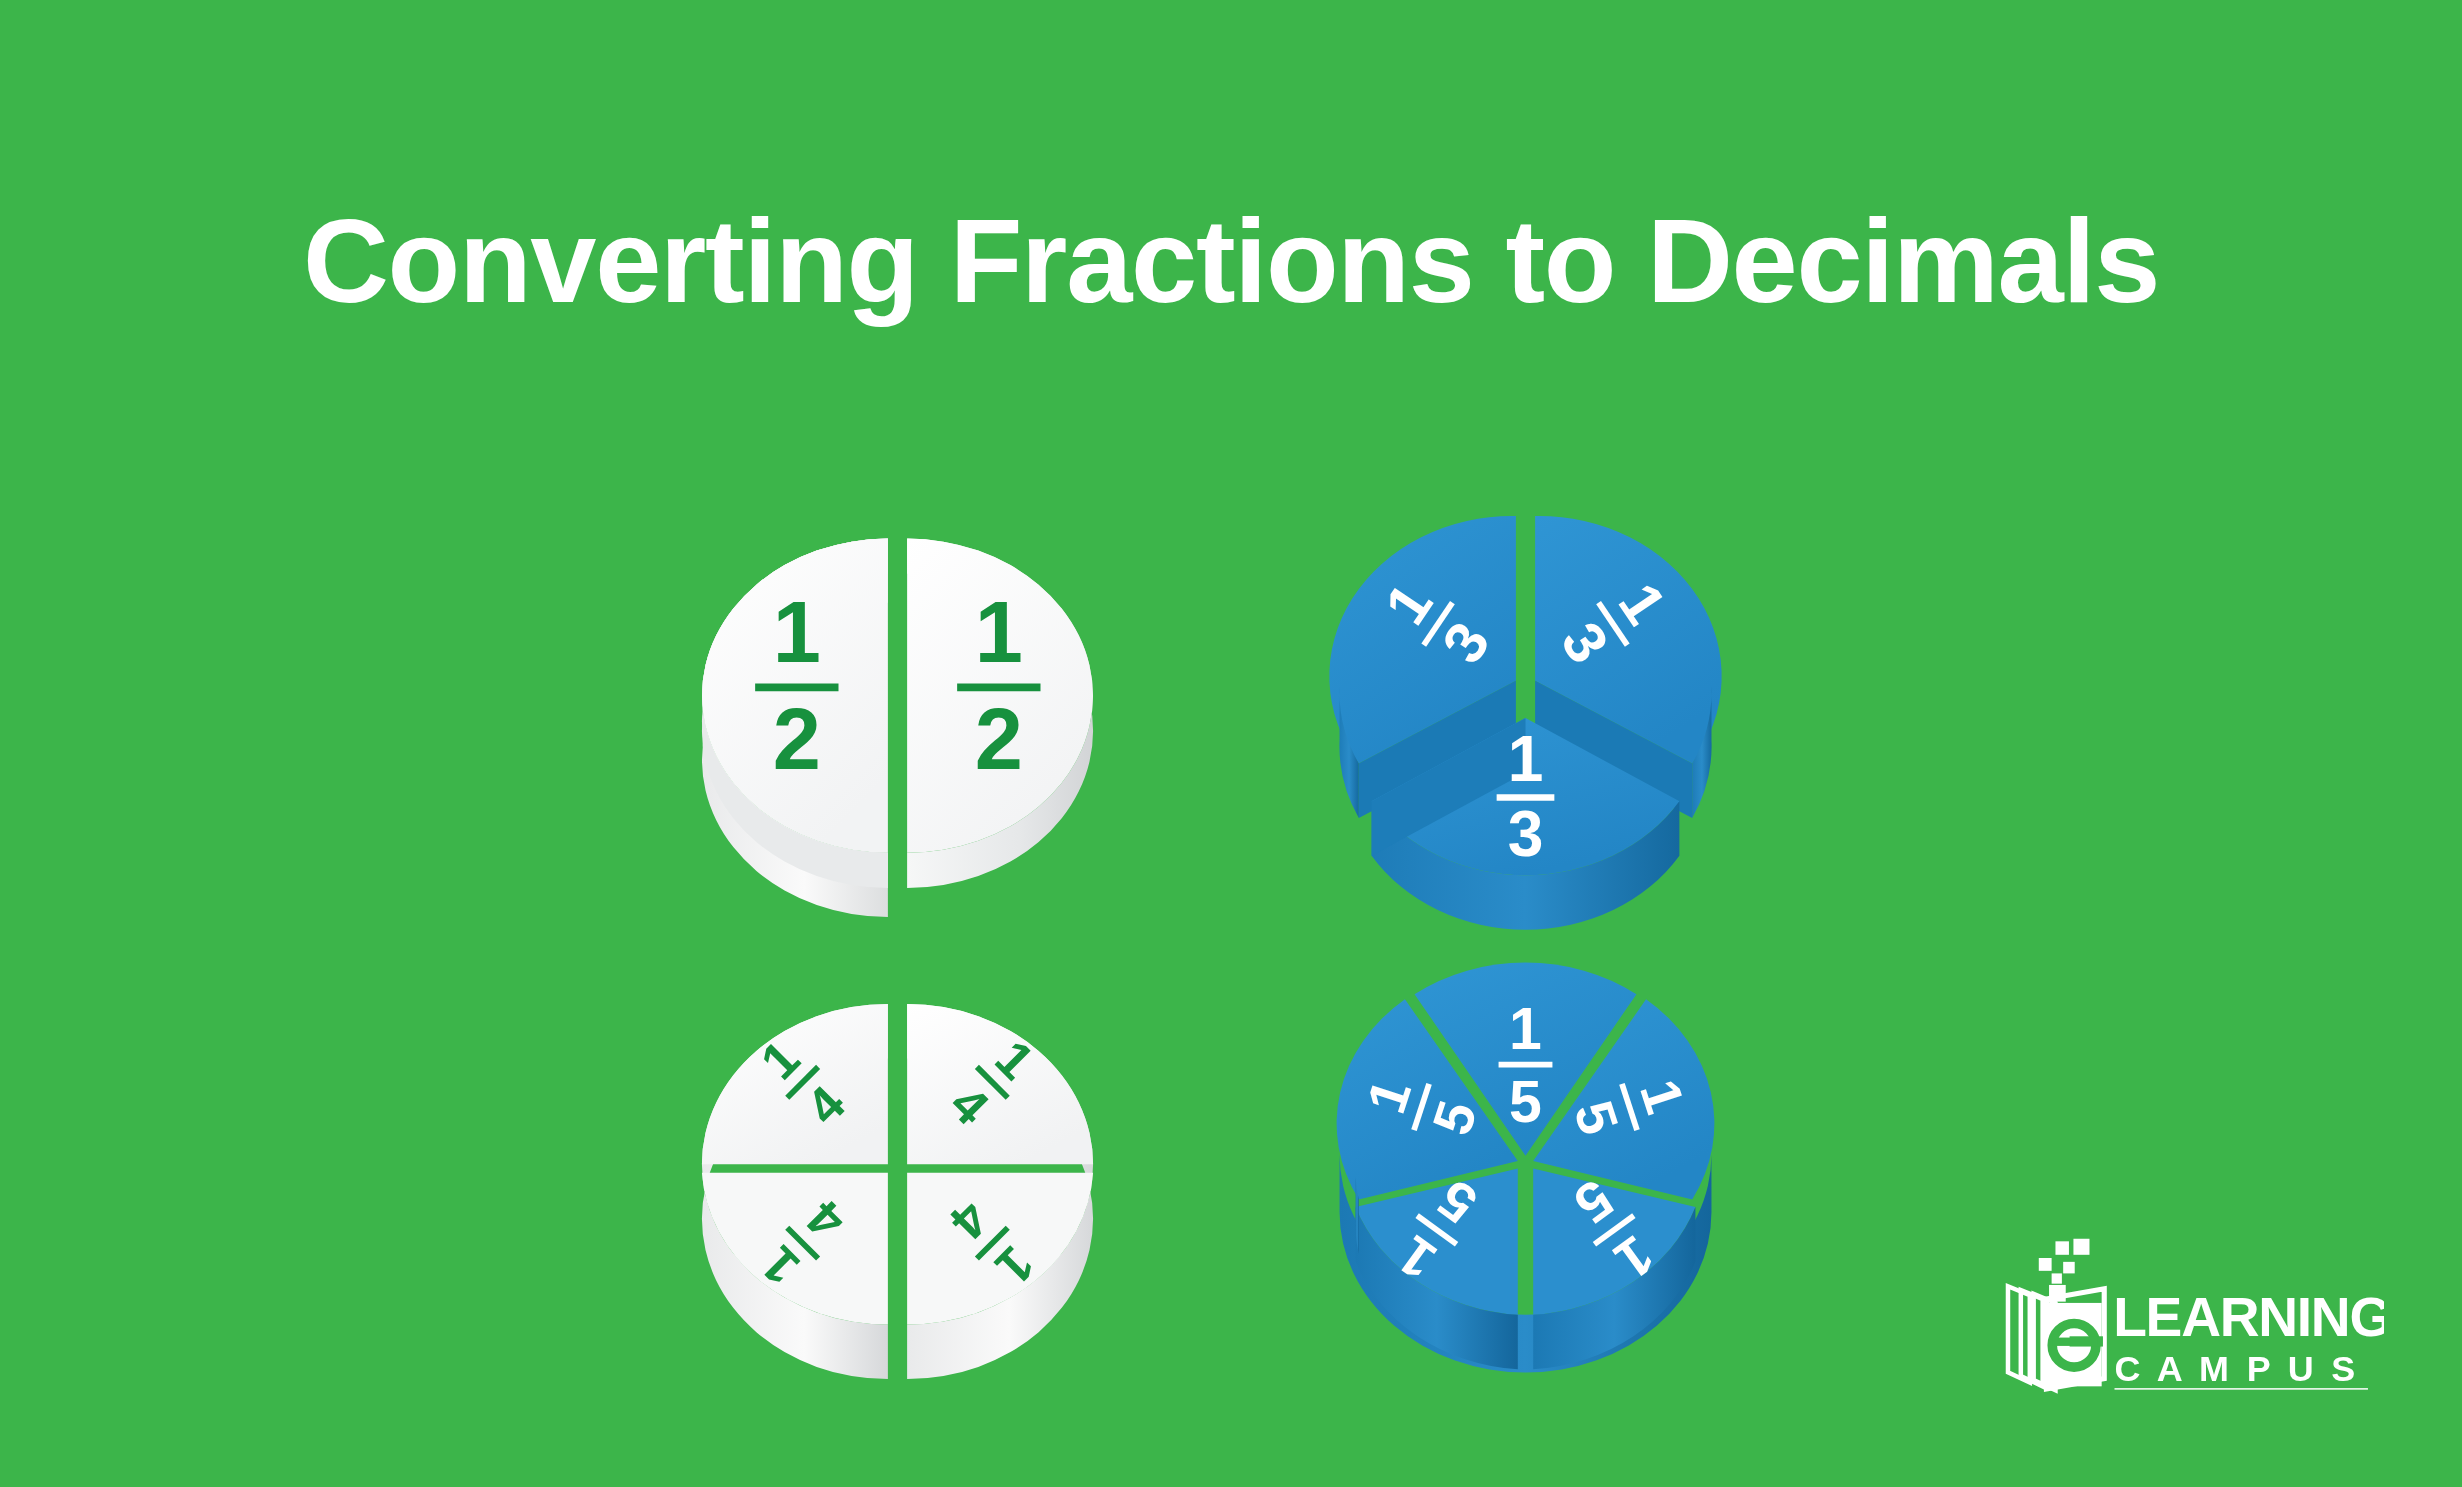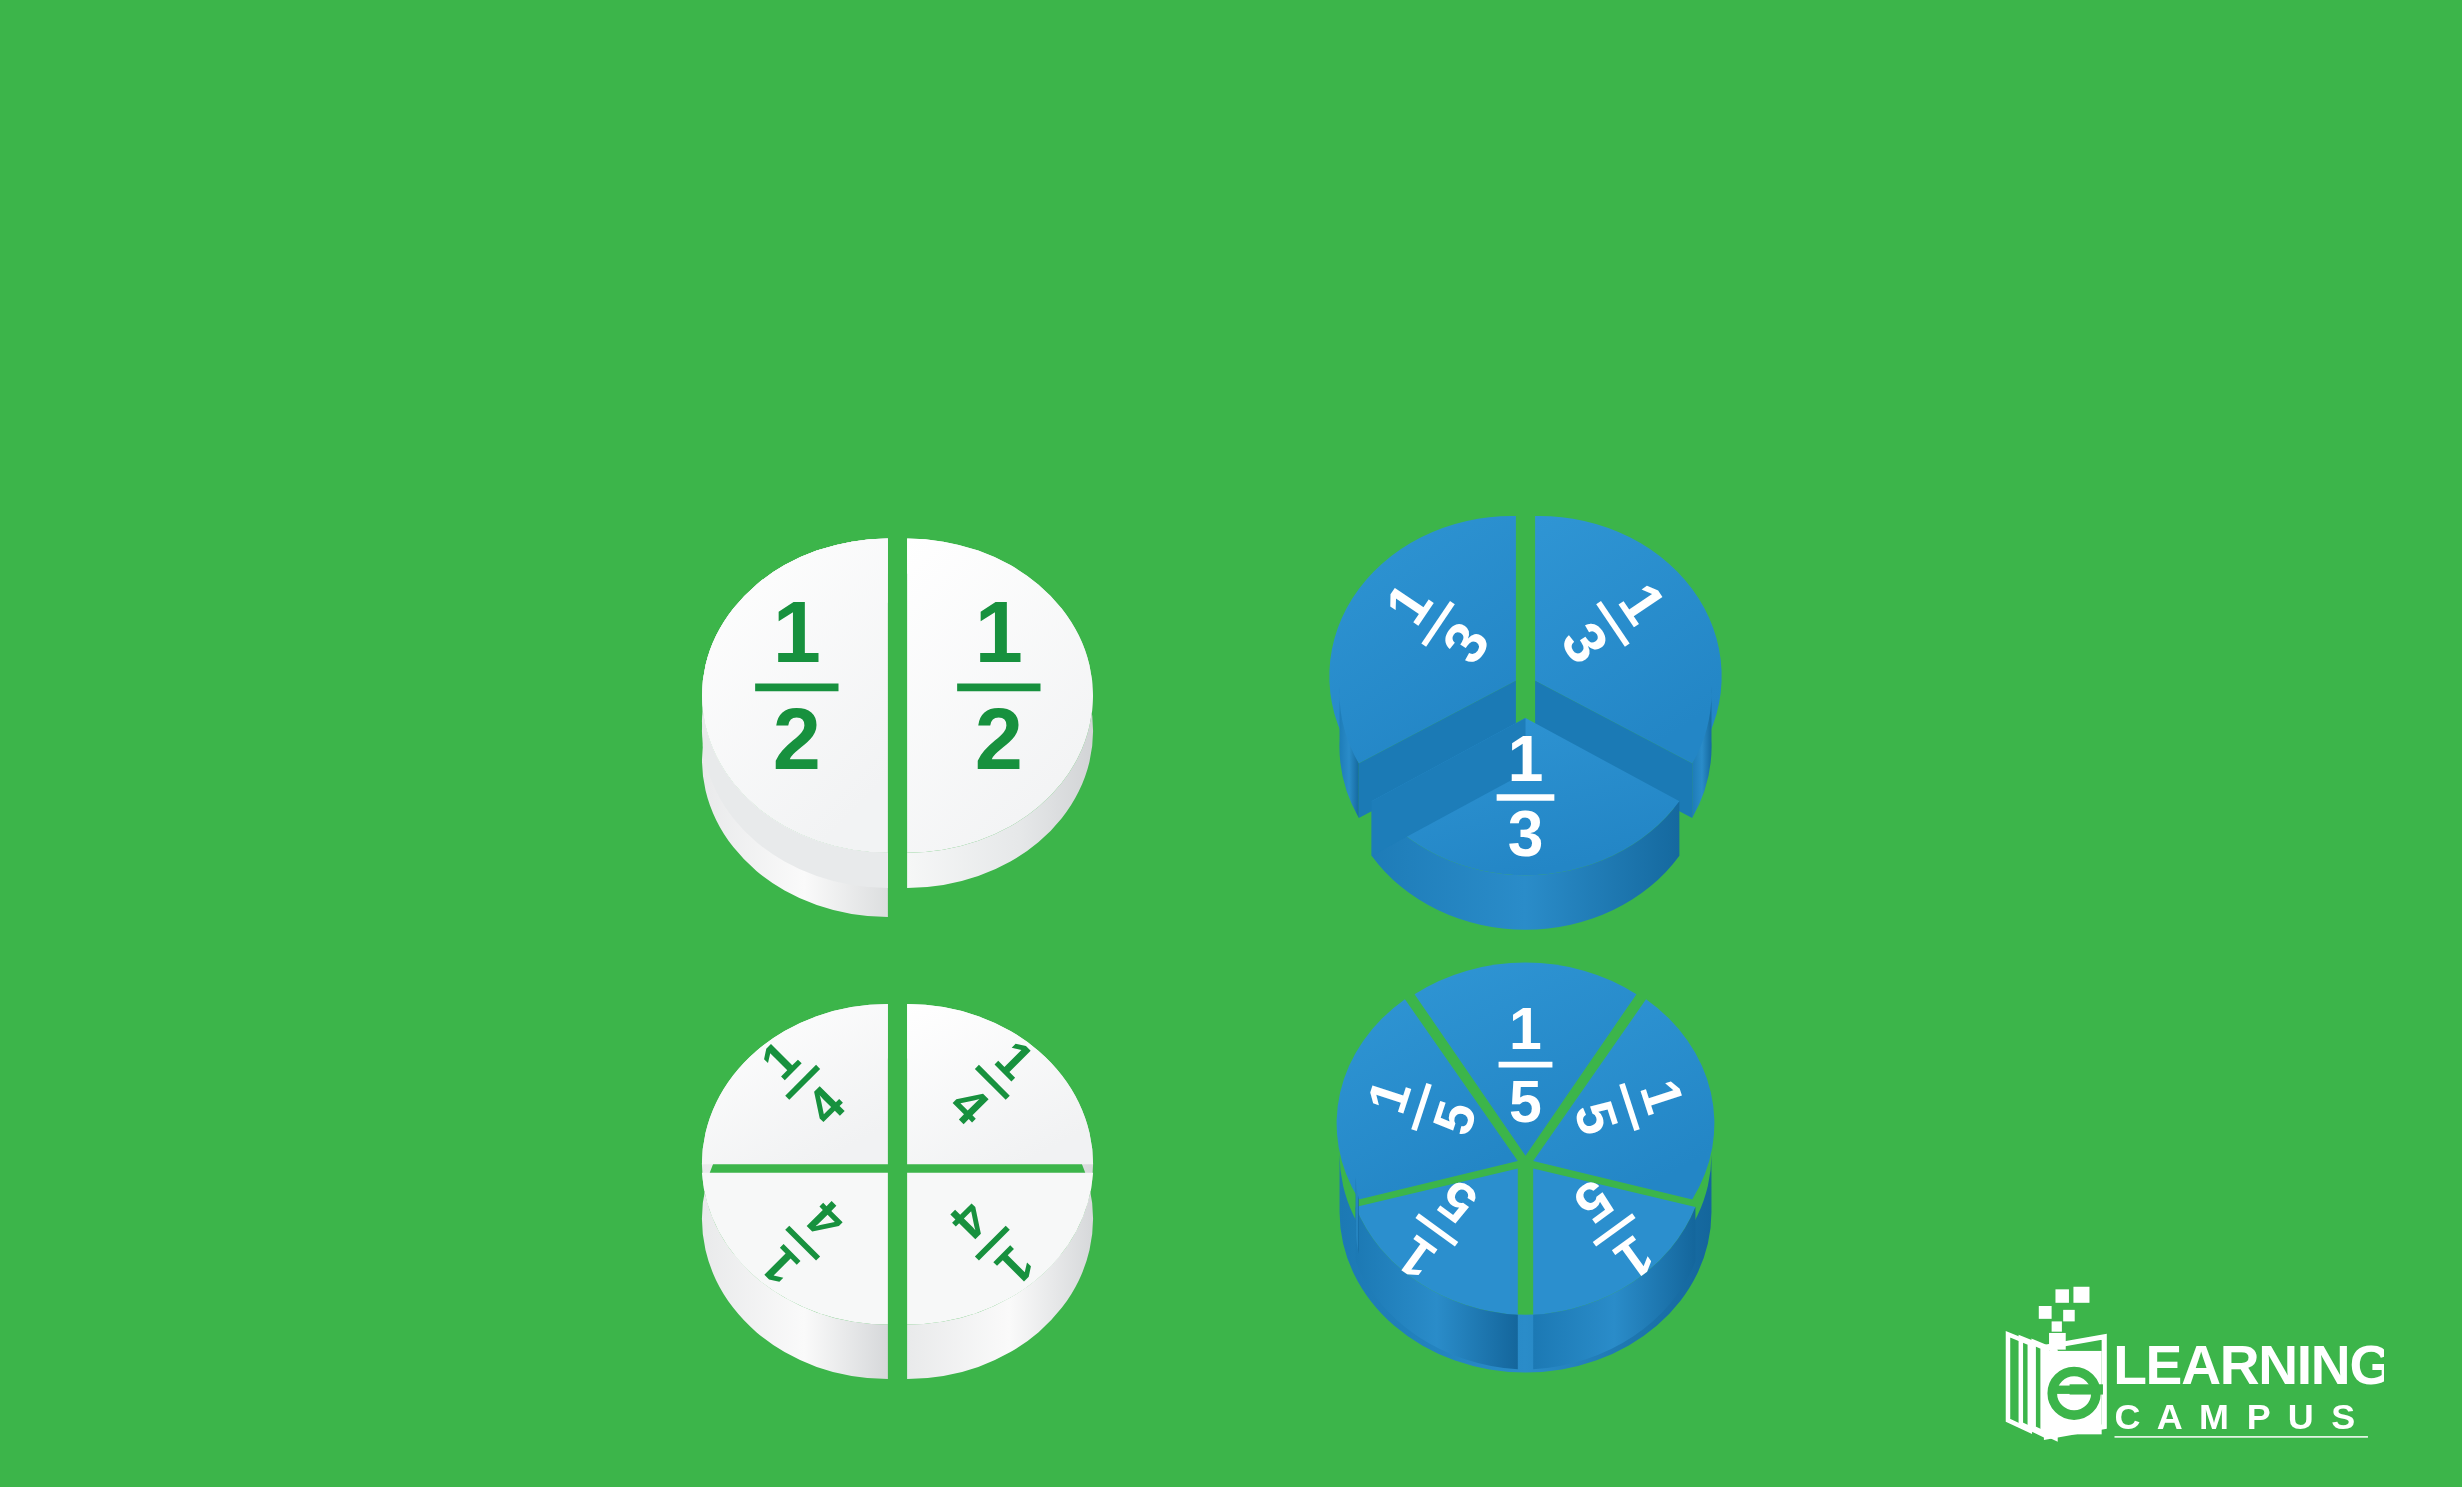--- a/index.html
+++ b/index.html
@@ -59,37 +59,38 @@
   }
   .frac-white { fill: #FFFFFF; }
   .frac-green { fill: #17913E; }
   .frac-bar-white { stroke: #FFFFFF; stroke-linecap: butt; }
   .frac-bar-green { stroke: #17913E; stroke-linecap: butt; }
 
   
   #logo {
     position: absolute;
     left: 1999px;
-    top: 1284px;
+    top: 1236px;
     width: 385px;
     height: 164px;
     text-align: right;
   }
   #logo-svg { display: block; width: 385px; height: 164px; }
   .logo-word {
     font-family: "Liberation Sans", sans-serif;
     font-weight: bold;
     fill: #FFFFFF;
   }
 </style>
 </head>
 <body>
 
 <div id="stage">
 
+  <div id="page-title">Converting Fractions to Decimals</div>
 
   <div id="pie-grid">
 
     <div class="pie-cell" id="cell-halves">
       <svg class="pie-svg" viewBox="0 0 800 700">
         <defs>
           <linearGradient id="wTopL" x1="0" y1="0" x2="0.6" y2="1">
             <stop offset="0%" stop-color="#FFFFFF"></stop>
               <stop offset="100%" stop-color="#F2F3F4"></stop>
           </linearGradient>

